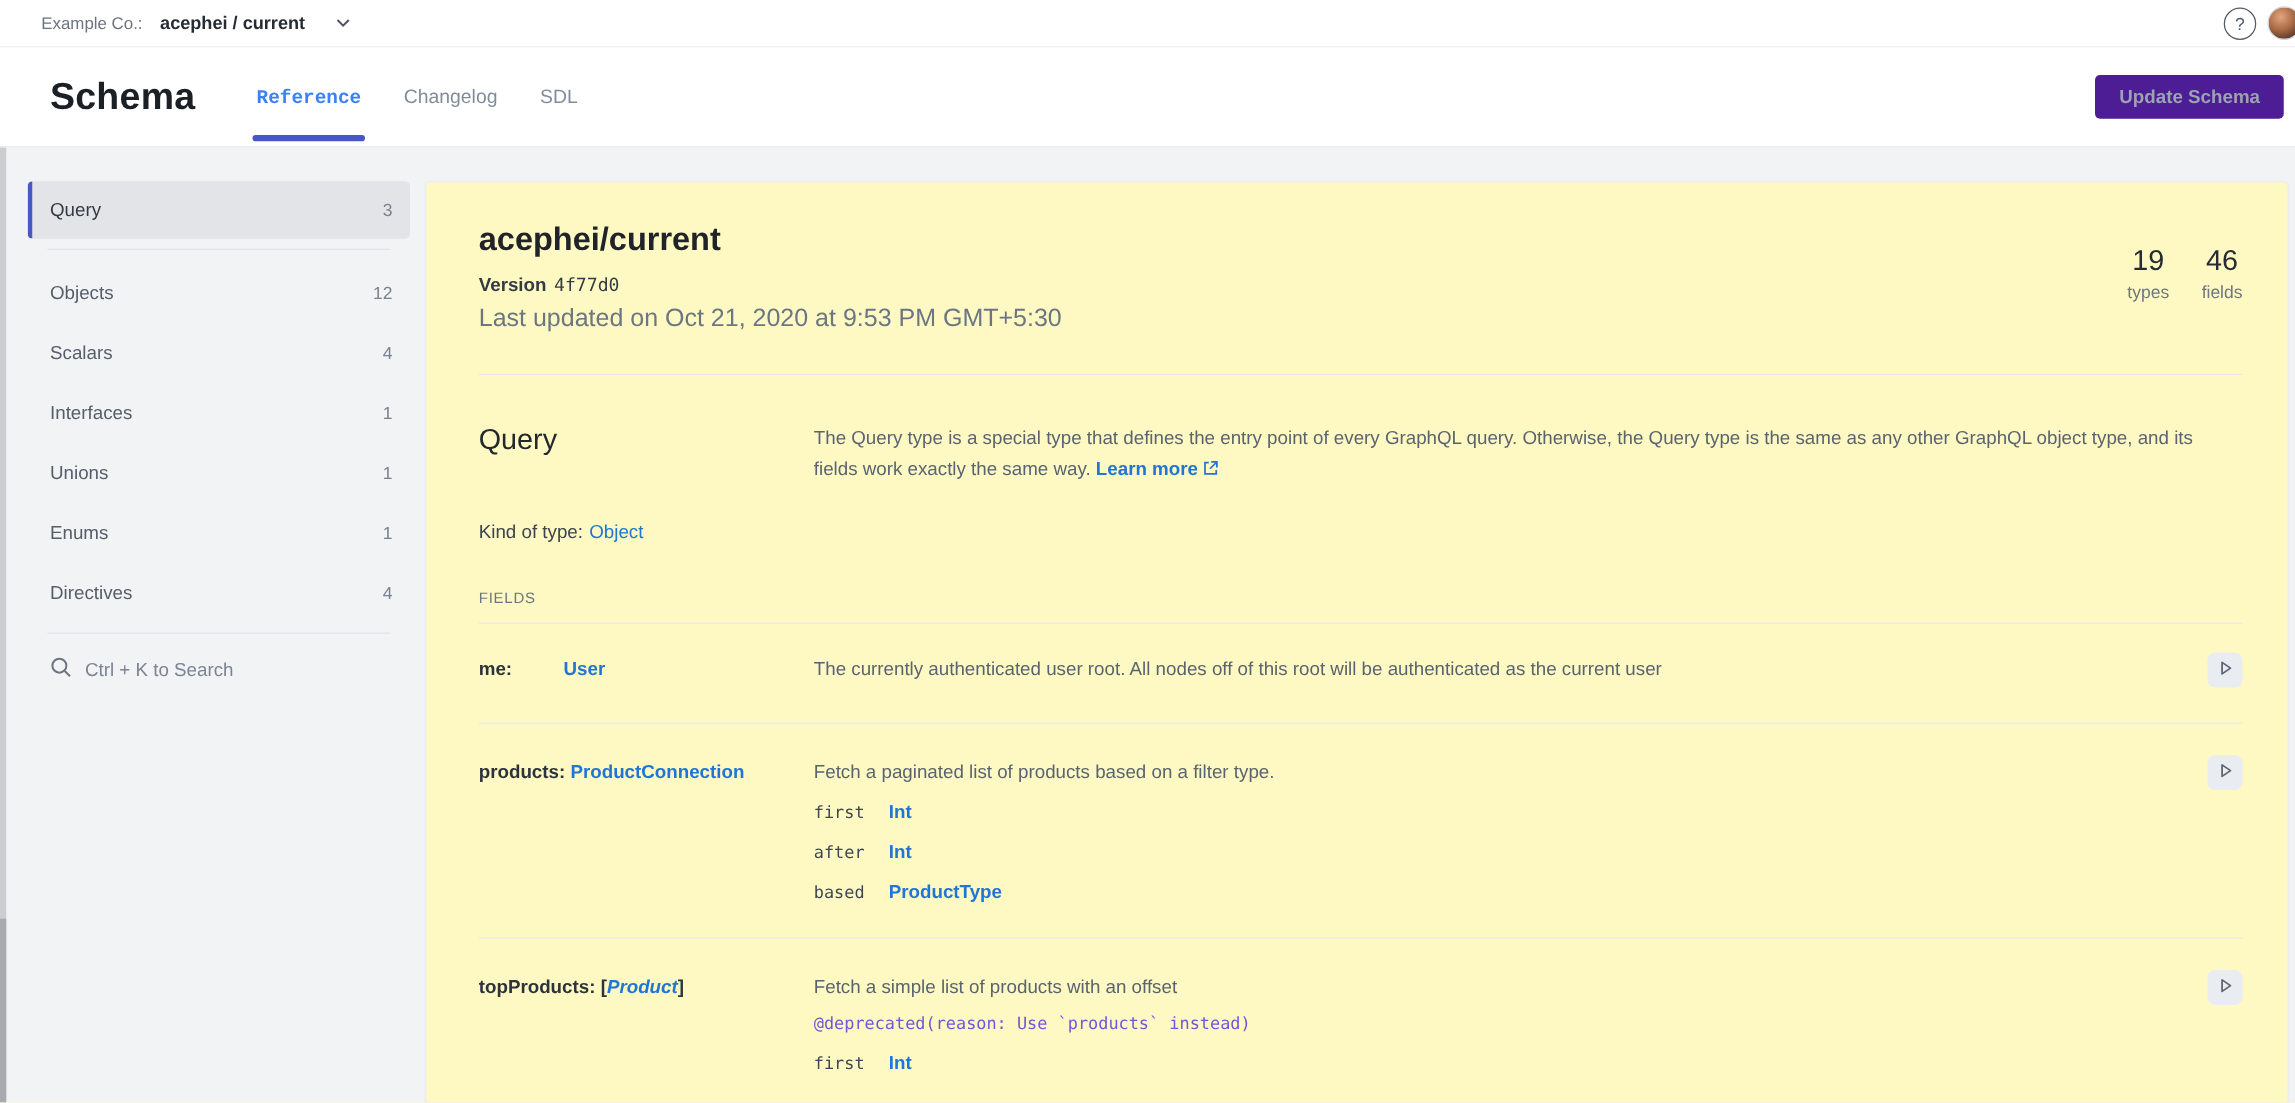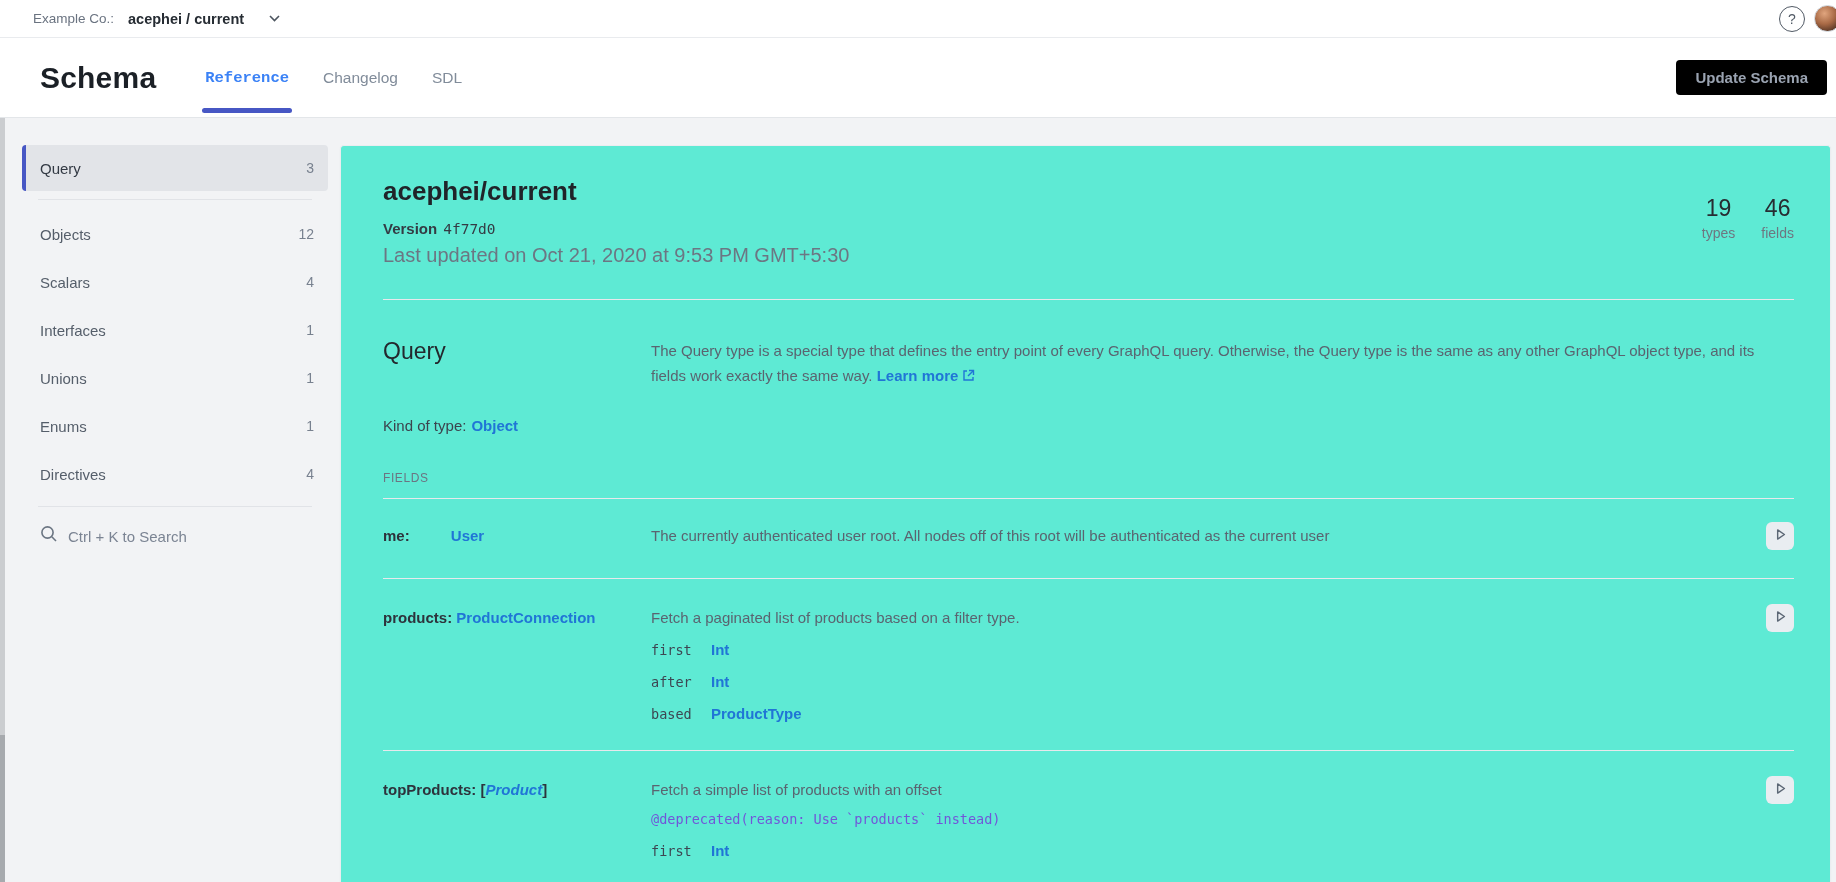--- a/index.html
+++ b/index.html
@@ -39,21 +39,21 @@
     position:relative; display:flex; align-items:center; padding:0 17px;
     font-size:15.5px; color:#818c9a; cursor:pointer;
   }
   .tab.active { color:#3b82f6; font-weight:700;font-family:Liberation Mono, monospace; }
   .tab.active::after {
     content:""; position:absolute; left:14px; right:14px; bottom:4px;
     height:5px; border-radius:2.5px; background:var(--accent);
   }
   .update-btn {
     margin-left:auto; margin-right:9px; height:35px; padding:0 19px;
-    background:#000000; border:none; border-radius:4px;
+    background:#4c1d95; border:none; border-radius:4px;
     font-family:inherit; font-size:15px; font-weight:600; color:#9aa3b1; cursor:default;
   }
   
   .body-area { position:relative; display:flex; height:764px; background:#f2f3f5; }
   .left-scrollbar {
     position:absolute; left:0; top:0; bottom:0; width:5px; background:#cbcdd0; z-index:5;
   }
   .left-scrollbar .thumb { position:absolute; left:0; right:0; top:617px; bottom:0; background:#a7aaae; }
   
   .sidebar { width:306px; margin:27px 0 0 22px; flex:none; }
@@ -64,21 +64,21 @@
   .side-item.active {
     height:46px; background:#e2e4e8; color:#333a44;
     border-left:4px solid var(--accent); padding-left:14px;
   }
   .si-count { margin-left:auto; font-size:14px; color:#78818f; }
   .side-divider { height:1px; background:#e1e3e7; margin:8px 16px 10px 16px; }
   .side-search { display:flex; align-items:center; margin-top:14px; padding-left:18px; height:30px; cursor:pointer; }
   .side-search .hint { font-size:15px; color:#7b8493; margin-left:10px; }
   
   .main-card {
-    flex:1; margin:27px 5px 0 12px; background:#5eead4;
+    flex:1; margin:27px 5px 0 12px; background:#fef9c3;
     border:1px solid #ebedf0; border-bottom:none; border-radius:4px 4px 0 0;
     box-shadow:0 1px 2px rgba(0,0,0,.04);
     padding:0 36px 0 42px; position:relative; overflow:hidden;
   }
   .card-header { padding-top:30px; padding-bottom:32px; position:relative; }
   .schema-title { font-size:26px; font-weight:700; color:#202429; }
   .version-row { margin-top:13px; font-size:15px; color:#343b44; }
   .version-label { font-weight:700; }
   .version-hash { font-family:"DejaVu Sans Mono","Liberation Mono",monospace; font-size:14.5px; margin-left:6px; }
   .updated-row { margin-top:7px; font-size:20px; color:#6c7683; }
@@ -88,21 +88,21 @@
   .stat-label { font-size:14px; color:#6e7681; margin-top:3px; }
   .hdivider { border-top:1px solid #e7e9ec; }
   
   .ts-top { display:flex; padding-top:38px; }
   .type-name { font-size:23px; font-weight:500; color:#23282d; width:268px; flex:none; }
   .type-desc { flex:1; max-width:1105px; font-size:15px; line-height:25px; color:#5a6470; }
   a.link { color:#2075d6; text-decoration:none; cursor:pointer; }
   .type-desc a.link { font-weight:600; }
   .ext-icon { display:inline-block; vertical-align:-1px; margin-left:4px; }
   .kind-row { margin-top:28px; font-size:15px; color:#3c444e; }
-  .kind-row a.link { font-weight:700; margin-left:5px; }
+  .kind-row a.link { font-weight:400; margin-left:5px; }
   .fields-label { margin-top:37px; margin-bottom:13px; font-size:12px; letter-spacing:.6px; color:#6b7582; }
   
   .field-row { display:flex; border-top:1px solid #e7e9ec; padding:28px 0; }
   .field-row.has-args { padding-top:30px; padding-bottom:28px; }
   .f-name { width:268px; flex:none; font-size:15px; font-weight:600; color:#2d333c; }
   .f-name a.link { font-weight:600; }
   .f-mid { flex:1; padding-right:40px; }
   .f-desc { font-size:15px; color:#5a6470; line-height:17px; }
   .f-deprecated {
     margin-top:13px; font-family:"DejaVu Sans Mono","Liberation Mono",monospace;

